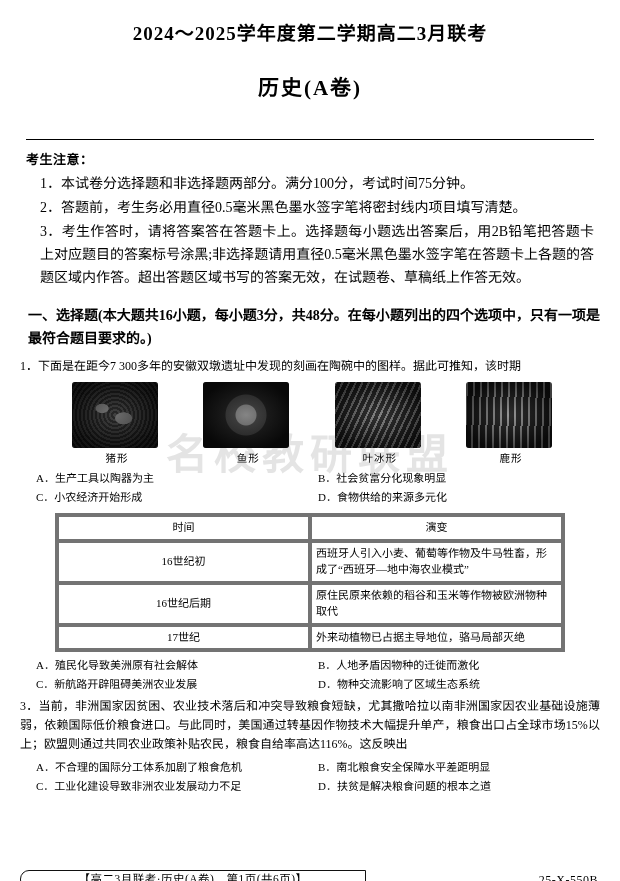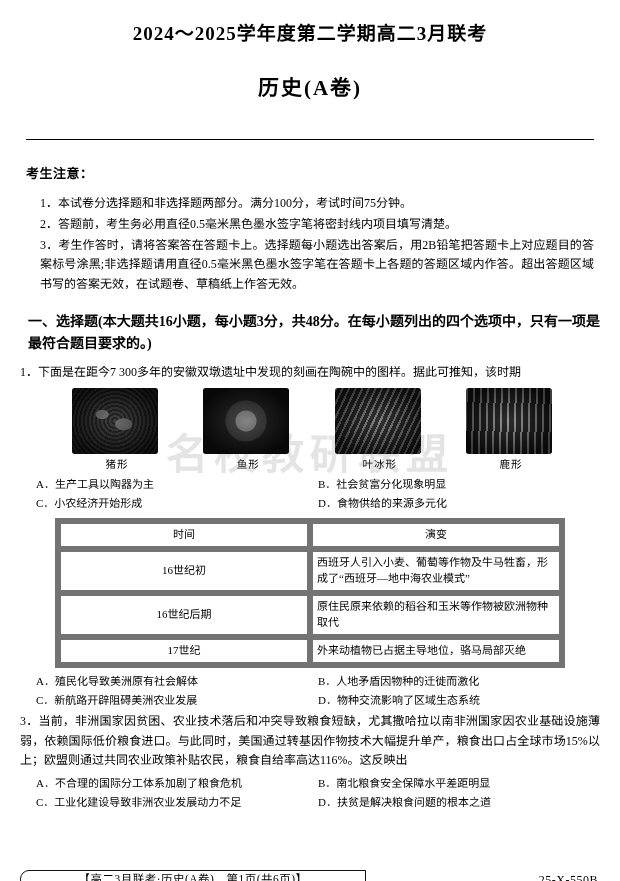--- a/index.html
+++ b/index.html
@@ -33,26 +33,26 @@
     letter-spacing:2px;
   }
   .hr-line{
     border:none;
     border-top:1px solid #000;
     margin:38px 26px 0 26px;
   }
   .notice-head{
     font-size:13px;
     font-weight:bold;
-    margin:23px 0 2px 26px;
+    margin:9px 0 2px 26px;
     letter-spacing:0.5px;
   }
   .notice-list{
-    margin:12px 26px 0 40px;
-    font-size:12px;
+    margin:4px 26px 0 40px;
+    font-size:14px;
     line-height:1.65;
     text-align:justify;
   }
   .notice-list p{margin:1px 0;}
   .dotted{
     text-decoration:none;
     background-image:radial-gradient(circle, #000 1px, transparent 1.2px);
     background-size:1em 1em;
     background-position:0 1.02em;
     background-repeat:repeat-x;
@@ -130,21 +130,21 @@
     position:absolute;inset:0;
     background:radial-gradient(ellipse at 50% 50%, rgba(255,255,255,0.10) 0%, rgba(0,0,0,0.55) 78%);
   }
   table.tbl{
     border-collapse:collapse;
     margin:6px auto 0 auto;
     width:calc(100% - 110px);
     font-size:11px;
   }
   table.tbl th, table.tbl td{
-    border:6px solid #737373;
+    border:4px solid #737373;
     padding:3px 4px;
     line-height:1.45;
   }
   table.tbl th{
     font-weight:normal;
     text-align:center;
     width:72px;
   }
   table.tbl td.c0{ text-align:center; width:72px; }
   .watermark{

